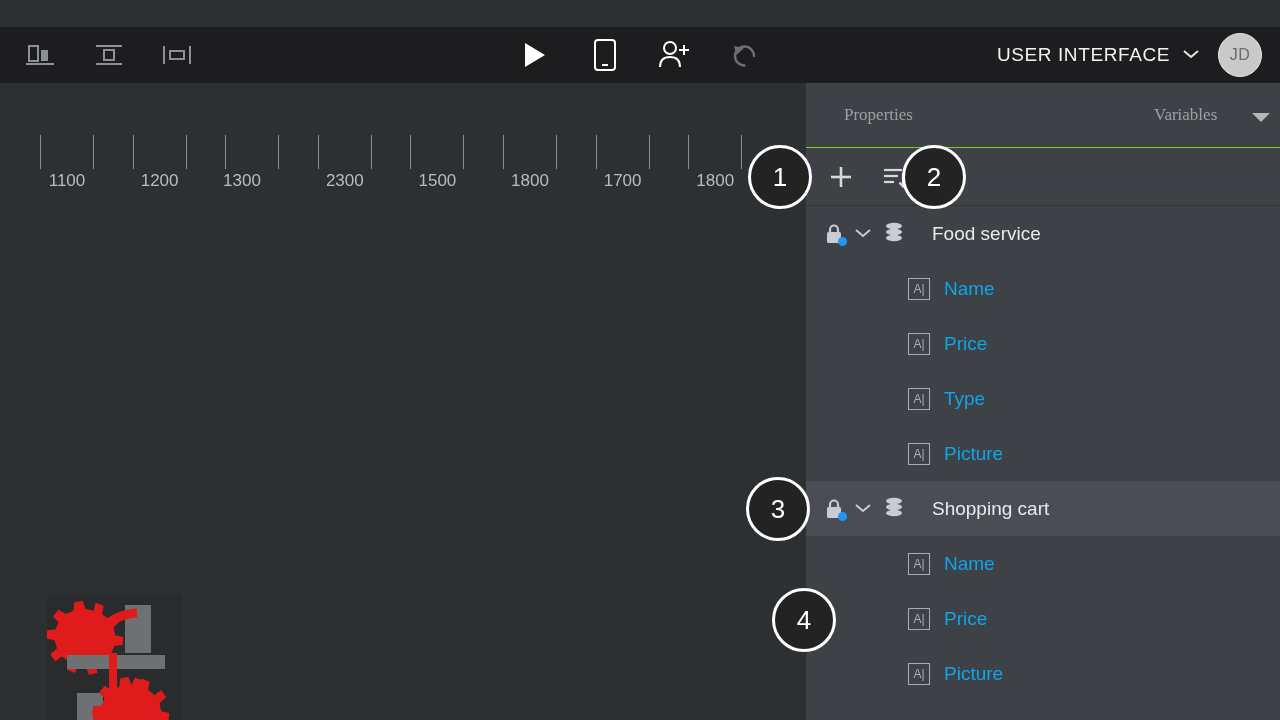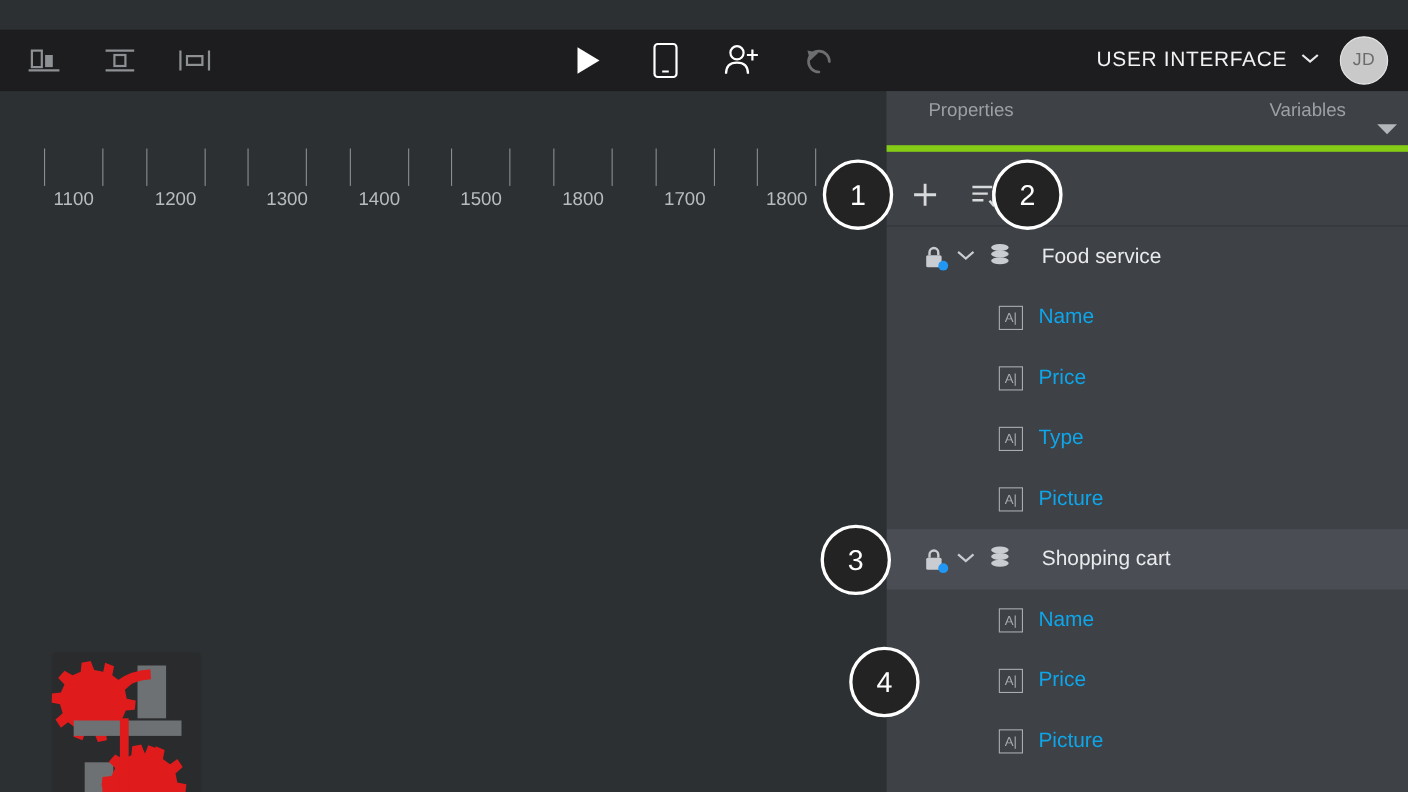--- a/index.html
+++ b/index.html
@@ -61,23 +61,23 @@
     display: flex; flex-direction: column; align-items: center;
   }
   .wm-art { position: relative; width: 136px; height: 150px; }
 
   
   .panel {
     position: absolute; left: 806px; top: 56px; width: 474px; height: 664px;
     background: #3e4146;
   }
   .tabbar {
-    position: absolute; left: 0; top: 0; width: 474px; height: 55px;
-    background: #3e4146; border-bottom: 6px solid #84cc16;
-    display: flex; align-items: flex-end;
+    position: absolute; left: 0; top: 0; width: 474px; height: 65px;
+    background: #3e4146; border-bottom: 1px solid #84cc16;
+    display: flex; align-items: flex-end; font-family: Liberation Serif, serif;
   }
   .tab {
     height: 65px; display: flex; align-items: center; justify-content: center;
     color: #9da0a4; font-size: 17px; cursor: pointer; position: relative;
     padding: 0 14px;
   }
   .tab.active { color: #ffffff; font-weight: bold; }
   .tab.active::after {
     content: ""; position: absolute; left: 8px; right: 8px; bottom: 3px;
     height: 3px; background: #ffffff;
@@ -92,21 +92,21 @@
     position: absolute; left: 0; top: 65px; width: 474px; height: 58px;
     border-bottom: 1px solid #333539;
     display: flex; align-items: center; padding-left: 18px; gap: 20px;
   }
   .tb-btn { width: 34px; height: 34px; display: flex; align-items: center;
     justify-content: center; cursor: pointer; }
 
   .tree { position: absolute; left: 0; top: 123px; width: 474px; bottom: 0;
     overflow: hidden; }
   .dm-row {
-    height: 55px; display: flex; align-items: center; padding-left: 33px;
+    height: 55px; display: flex; align-items: center; padding-left: 18px;
     gap: 10px; cursor: pointer;
   }
   .dm-row.selected { background: #4a4e54; }
   .dm-name { color: #e8eaec; font-size: 19px; margin-left: 16px; }
   .field-row {
     height: 55px; display: flex; align-items: center; padding-left: 102px;
     gap: 14px; cursor: pointer;
   }
   .field-name { color: #0ea5e9; font-size: 19px; }
   .lock-wrap { position: relative; width: 20px; height: 22px; cursor: pointer; }
@@ -209,24 +209,24 @@
   <div class="canvas">
     <div class="ruler" id="ruler">
         <div class="tick" style="left: 40px;"></div>
         <div class="tick" style="left: 93px;"></div>
         <div class="ruler-num" style="left: 67px;">1100</div>
         <div class="tick" style="left: 132.6px;"></div>
         <div class="tick" style="left: 185.6px;"></div>
         <div class="ruler-num" style="left: 159.6px;">1200</div>
         <div class="tick" style="left: 225.2px;"></div>
         <div class="tick" style="left: 278.2px;"></div>
-        <div class="ruler-num" style="left: 261px; text-align: center;">1300</div>
+        <div class="ruler-num" style="left: 242px; text-align: center;">1300</div>
         <div class="tick" style="left: 317.8px;"></div>
         <div class="tick" style="left: 370.8px;"></div>
-        <div class="ruler-num" style="left: 344.8px;">1400</div>
+        <div class="ruler-num" style="left: 344.8px;">2300</div>
         <div class="tick" style="left: 410.4px;"></div>
         <div class="tick" style="left: 463.4px;"></div>
         <div class="ruler-num" style="left: 437.4px;">1500</div>
         <div class="tick" style="left: 503px;"></div>
         <div class="tick" style="left: 556px;"></div>
         <div class="ruler-num" style="left: 530px;">1800</div>
         <div class="tick" style="left: 595.6px;"></div>
         <div class="tick" style="left: 648.6px;"></div>
         <div class="ruler-num" style="left: 622.6px;">1700</div>
         <div class="tick" style="left: 688.2px;"></div>

